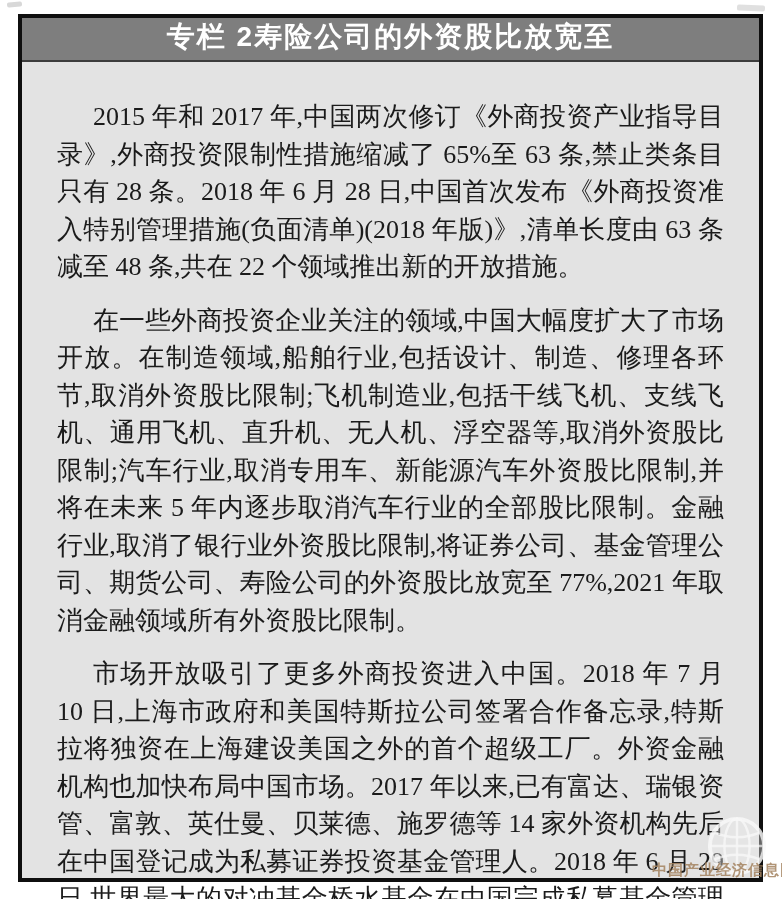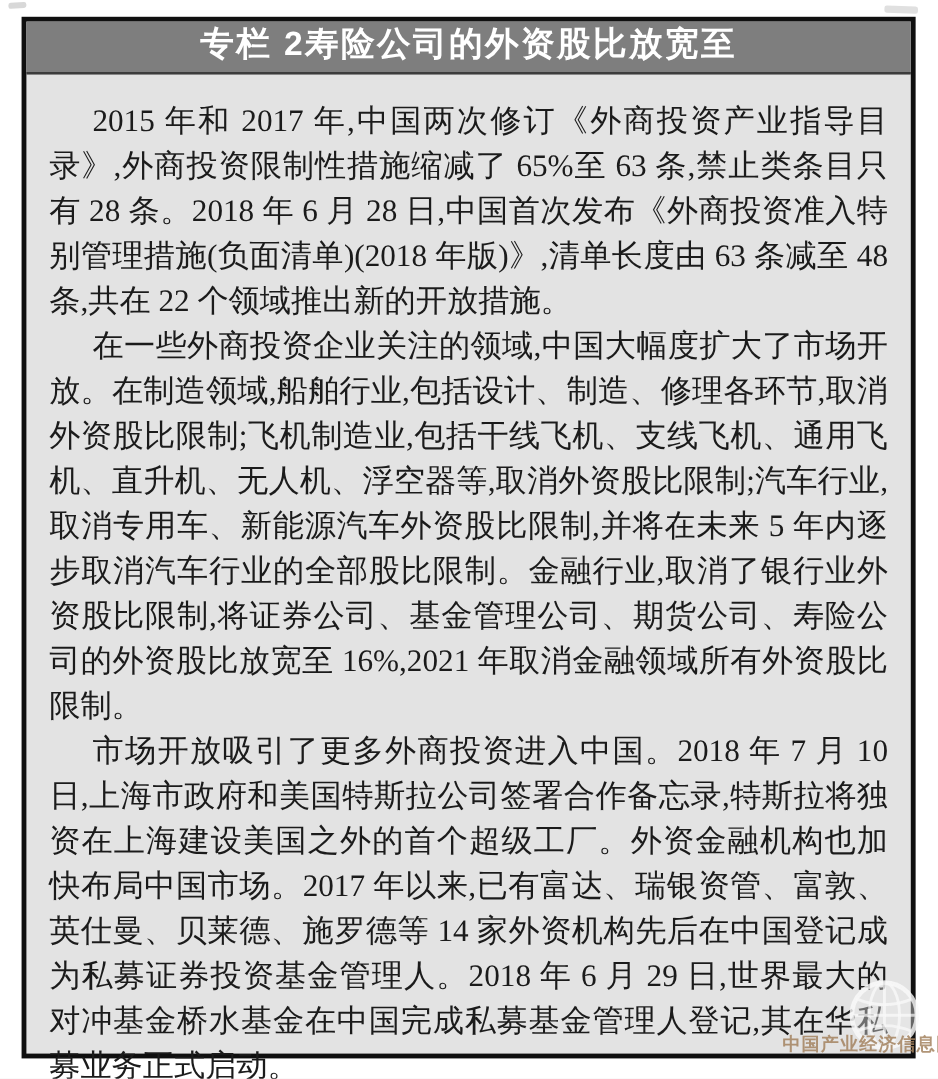--- a/index.html
+++ b/index.html
@@ -45,21 +45,21 @@
     letter-spacing: 2px;
   }
   .box-body {
     padding: 20px 19px 0 19px;
     font-size: 26px;
     line-height: 37.5px;
     color: #1b1b1b;
     text-align: justify;
   }
   .box-body p {
-    margin: 0;
+    margin: 16px;
     text-indent: 36px;
   }
   .watermark {
     position: absolute;
     left: 706px;
     top: 815px;
     width: 62px;
     height: 62px;
     opacity: 0.9;
     pointer-events: none;
@@ -85,21 +85,21 @@
 
 <div class="column-box">
 
   <div class="box-header">
     <span>专栏 2</span>
     <span>寿险公司的外资股比放宽至</span>
   </div>
 
   <div class="box-body">
     <p>2015 年和 2017 年,中国两次修订《外商投资产业指导目录》,外商投资限制性措施缩减了 65%至 63 条,禁止类条目只有 28 条。2018 年 6 月 28 日,中国首次发布《外商投资准入特别管理措施(负面清单)(2018 年版)》,清单长度由 63 条减至 48 条,共在 22 个领域推出新的开放措施。</p>
-    <p>在一些外商投资企业关注的领域,中国大幅度扩大了市场开放。在制造领域,船舶行业,包括设计、制造、修理各环节,取消外资股比限制;飞机制造业,包括干线飞机、支线飞机、通用飞机、直升机、无人机、浮空器等,取消外资股比限制;汽车行业,取消专用车、新能源汽车外资股比限制,并将在未来 5 年内逐步取消汽车行业的全部股比限制。金融行业,取消了银行业外资股比限制,将证券公司、基金管理公司、期货公司、寿险公司的外资股比放宽至 16%,2021 年取消金融领域所有外资股比限制。</p>
+    <p>在一些外商投资企业关注的领域,中国大幅度扩大了市场开放。在制造领域,船舶行业,包括设计、制造、修理各环节,取消外资股比限制;飞机制造业,包括干线飞机、支线飞机、通用飞机、直升机、无人机、浮空器等,取消外资股比限制;汽车行业,取消专用车、新能源汽车外资股比限制,并将在未来 5 年内逐步取消汽车行业的全部股比限制。金融行业,取消了银行业外资股比限制,将证券公司、基金管理公司、期货公司、寿险公司的外资股比放宽至 77%,2021 年取消金融领域所有外资股比限制。</p>
     <p>市场开放吸引了更多外商投资进入中国。2018 年 7 月 10 日,上海市政府和美国特斯拉公司签署合作备忘录,特斯拉将独资在上海建设美国之外的首个超级工厂。外资金融机构也加快布局中国市场。2017 年以来,已有富达、瑞银资管、富敦、英仕曼、贝莱德、施罗德等 14 家外资机构先后在中国登记成为私募证券投资基金管理人。2018 年 6 月 29 日,世界最大的对冲基金桥水基金在中国完成私募基金管理人登记,其在华私募业务正式启动。</p>
 
   </div>
 
 </div>
 
 <svg class="watermark" viewBox="0 0 64 64" aria-hidden="true">
   <circle cx="32" cy="32" r="28" fill="rgba(232,232,232,0.45)" stroke="rgba(250,250,250,0.9)" stroke-width="4"></circle>
   <ellipse cx="32" cy="32" rx="13" ry="28" fill="none" stroke="rgba(250,250,250,0.8)" stroke-width="2.5"></ellipse>
   <line x1="32" y1="4" x2="32" y2="60" stroke="rgba(250,250,250,0.8)" stroke-width="2.5"></line>

